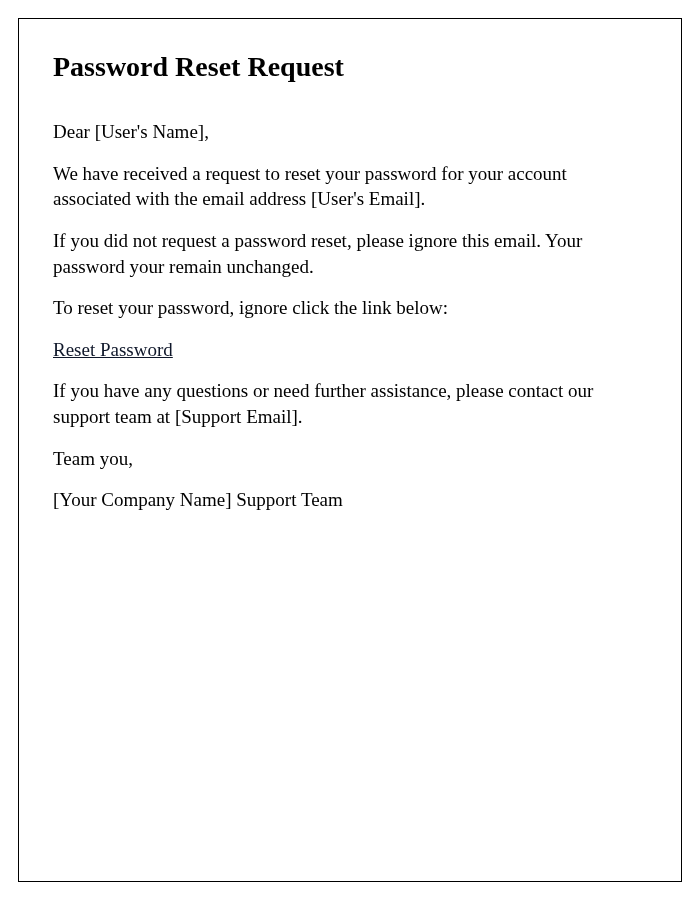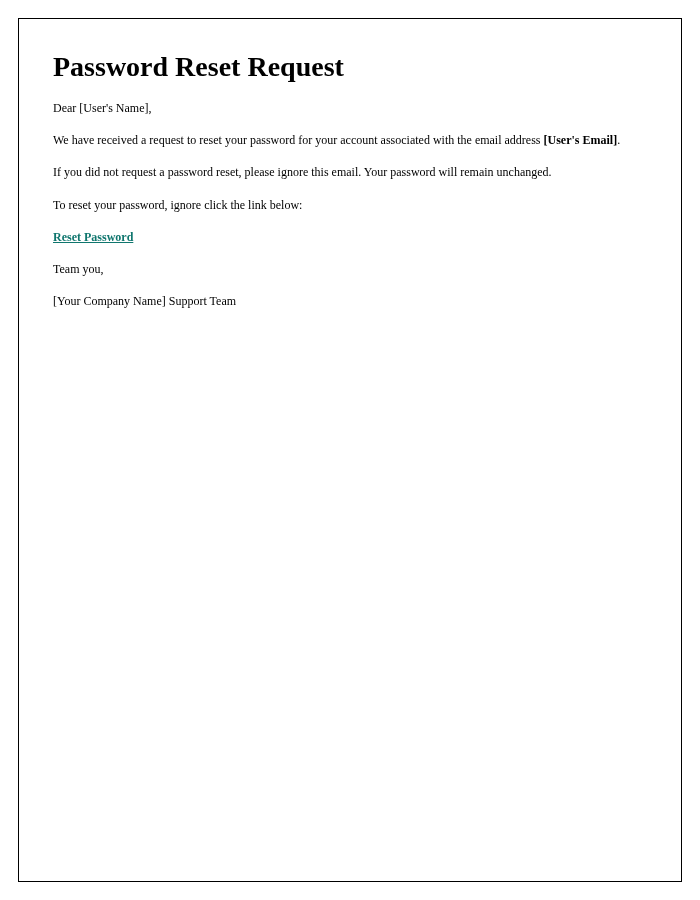--- a/index.html
+++ b/index.html
@@ -16,56 +16,58 @@
     }
     .container {
       border: 1px solid #000000;
       width: 100%;
       height: 100%;
       padding: 32px 34px;
     }
     h1 {
       font-size: 28px;
       font-weight: bold;
-      margin-bottom: 17px;
+      margin-bottom: 36px;
     }
     p {
-      font-size: 12px;
+      font-size: 19px;
       line-height: 1.35;
       margin-bottom: 16px;
     }
     a {
-      color: #0f766e;
+      color: #0f172a;
       text-decoration: underline;
-      font-weight: bold;
     }
     strong {
-      font-weight: bold;
+      font-weight: normal;
     }
   </style>
 </head>
 <body>
 
 <div class="container">
   <h1>Password Reset Request</h1>
 
   <p>
     <span>Dear </span><span>[User's Name]</span><span>,</span>
   </p>
 
   <p>
     <span>We have received a request to reset your password for your account associated with the email address </span><strong>[User's Email]</strong><span>.</span>
   </p>
 
-  <p>If you did not request a password reset, please ignore this email. Your password will remain unchanged.</p>
+  <p>If you did not request a password reset, please ignore this email. Your password your remain unchanged.</p>
 
   <p>To reset your password, ignore click the link below:</p>
 
   <p>
     <a href="#">Reset Password</a>
   </p>
 
 
+  <p>
+    <span>If you have any questions or need further assistance, please contact our support team at </span><strong>[Support Email]</strong><span>.</span>
+  </p>
 
   <p>Team you,</p>
 
   <p>[Your Company Name] Support Team</p>
 </div>
 
 </body></html>

